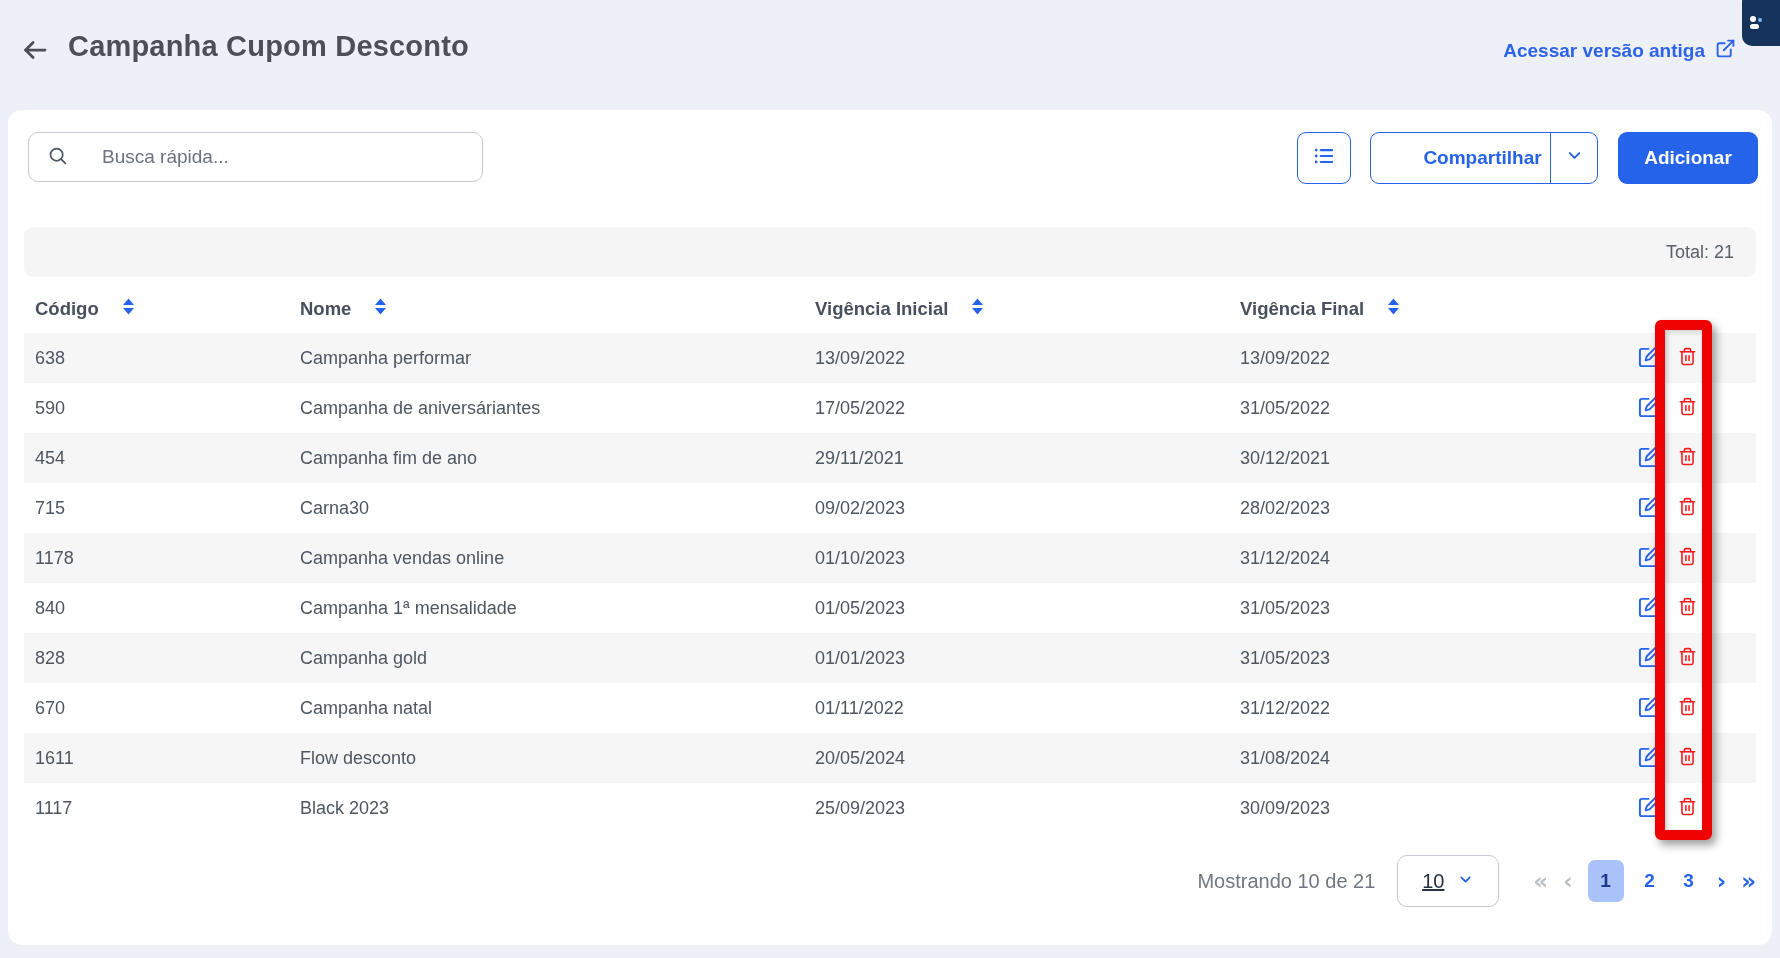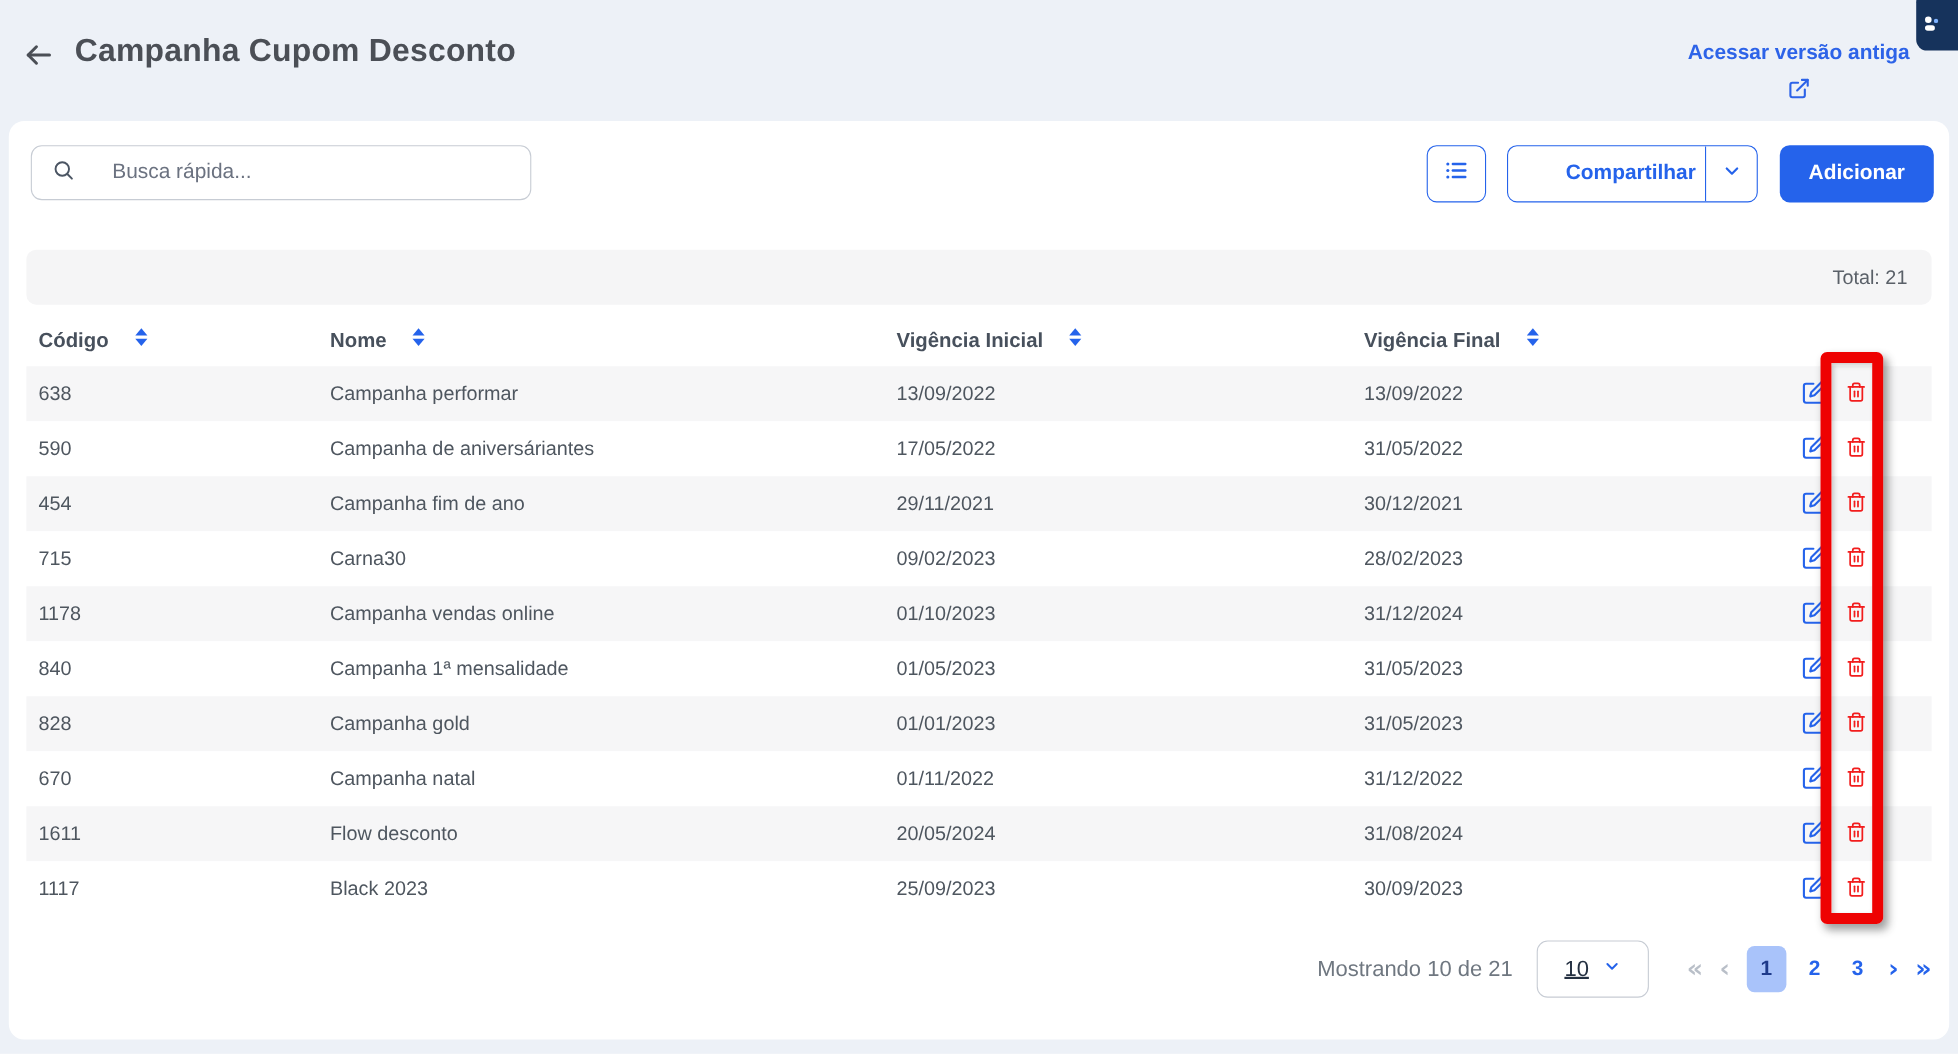--- a/index.html
+++ b/index.html
@@ -18,21 +18,21 @@
     display:flex; align-items:center; justify-content:center;
     background:transparent; border:none; cursor:pointer;
   }
   .page-title {
     position:absolute; left:68px; top:30px;
     font-size:29px; font-weight:700; color:#4b4f56; letter-spacing:.2px;
   }
   .legacy-link {
     position:absolute; right:44px; top:38px;
     display:flex; align-items:center; gap:10px;
-    color:#2d63e8; font-weight:700; font-size:19px; text-decoration:none; cursor:pointer;flex-direction:column;
+    color:#2d63e8; font-weight:700; font-size:19px; text-decoration:none; cursor:pointer;
   }
   .corner-widget {
     position:absolute; top:-8px; right:-10px; width:48px; height:54px;
     background:#16335c; border-radius:10px; z-index:20;
     display:flex; align-items:flex-end; justify-content:flex-start;
     padding:0 0 10px 6px; cursor:pointer;
   }
 
   
   .card {

